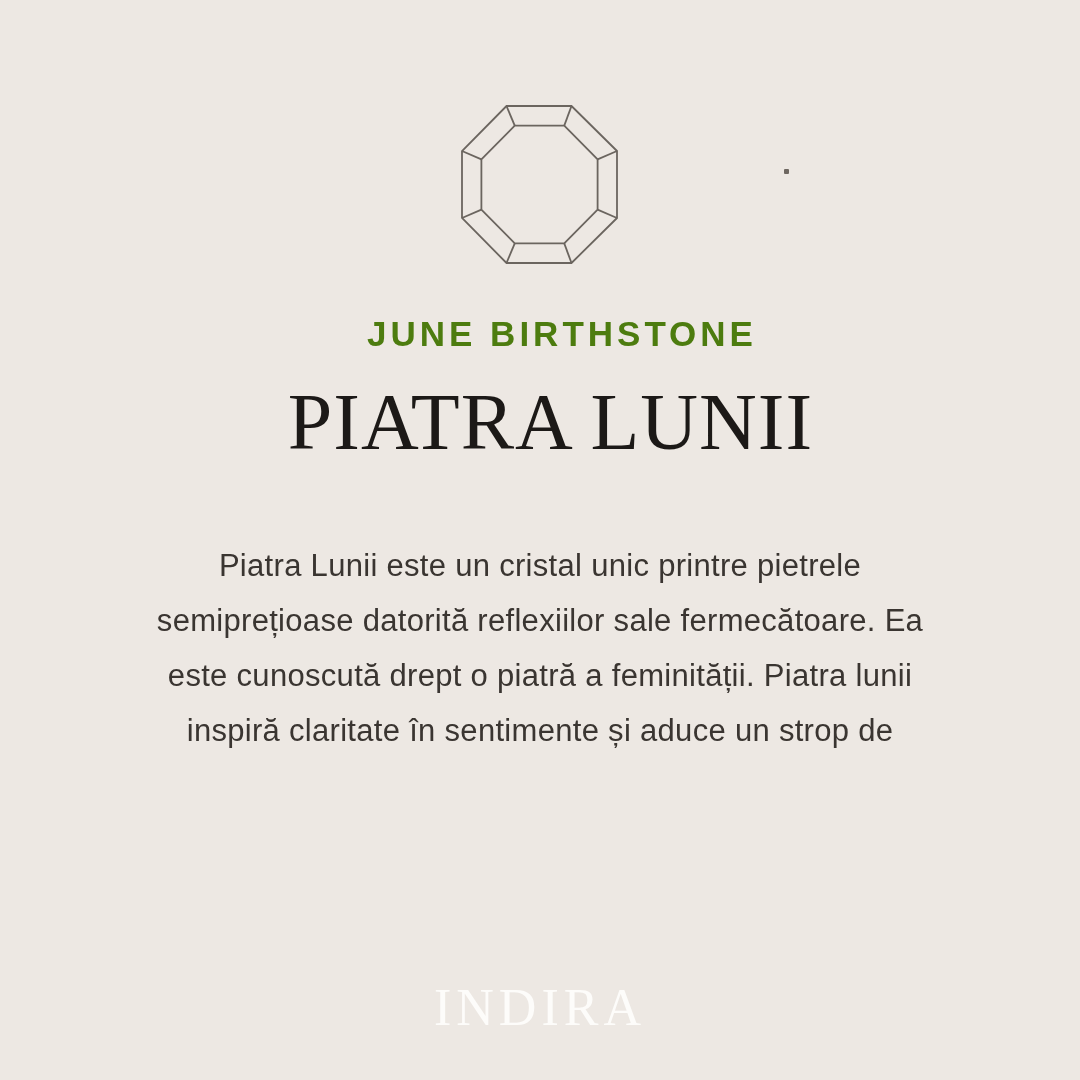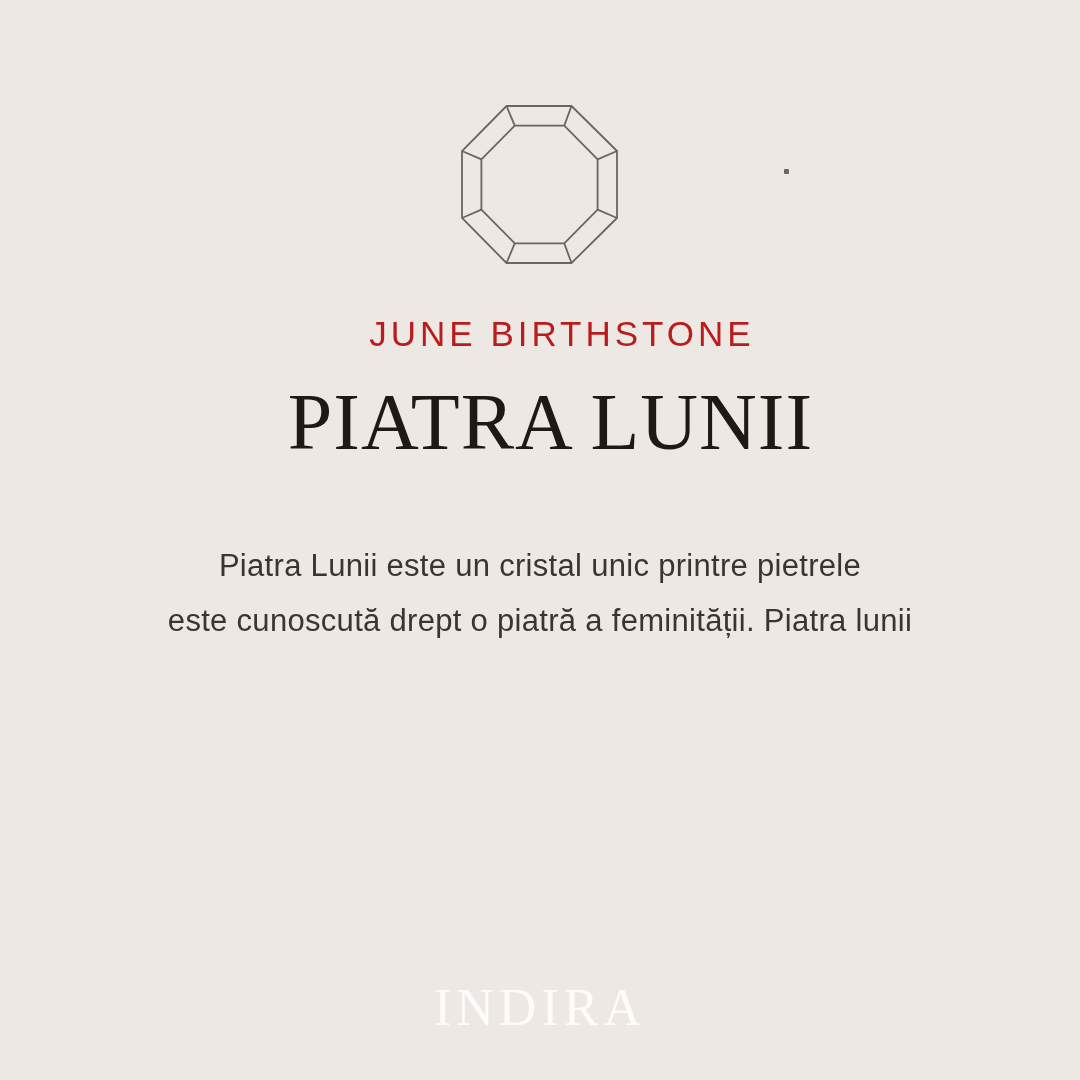--- a/index.html
+++ b/index.html
@@ -34,23 +34,23 @@
     border-radius: 1px;
     opacity: 0.85;
   }
   .eyebrow {
     position: absolute;
     top: 316px;
     left: 0;
     right: 0;
     text-align: center;
     font-size: 35px;
-    font-weight: 400;
+    font-weight: 700;
     letter-spacing: 4px;
-    color: #b91c1c;
+    color: #4d7c0f;
     line-height: 1;
     padding-left: 44px;
   }
   .title {
     position: absolute;
     top: 382px;
     left: 0;
     right: 0;
     text-align: center;
     font-family: "Liberation Serif", serif;
@@ -116,18 +116,20 @@
   </div>
 
   <div class="sparkle-dot"></div>
 
   <div class="eyebrow">JUNE BIRTHSTONE</div>
 
   <div class="title">PIATRA LUNII</div>
 
   <div class="body-text">
     <div class="line">Piatra Lunii este un cristal unic printre pietrele</div>
+    <div class="line">semiprețioase datorită reflexiilor sale fermecătoare. Ea</div>
     <div class="line">este cunoscută drept o piatră a feminității. Piatra lunii</div>
+    <div class="line">inspiră claritate în sentimente și aduce un strop de</div>
   </div>
 
   <div class="brand">INDIRA</div>
 
 </div>
 
 </body></html>

